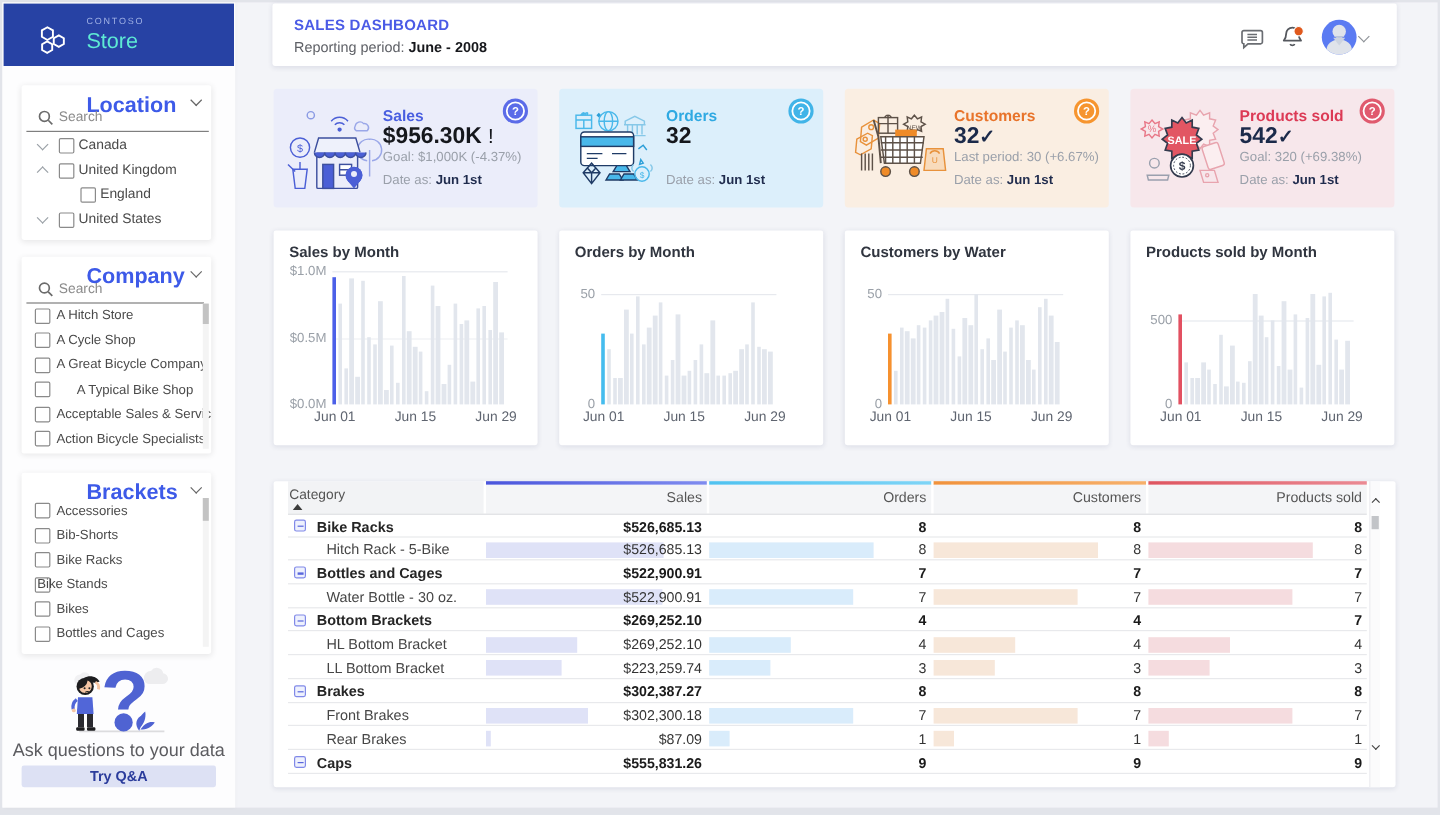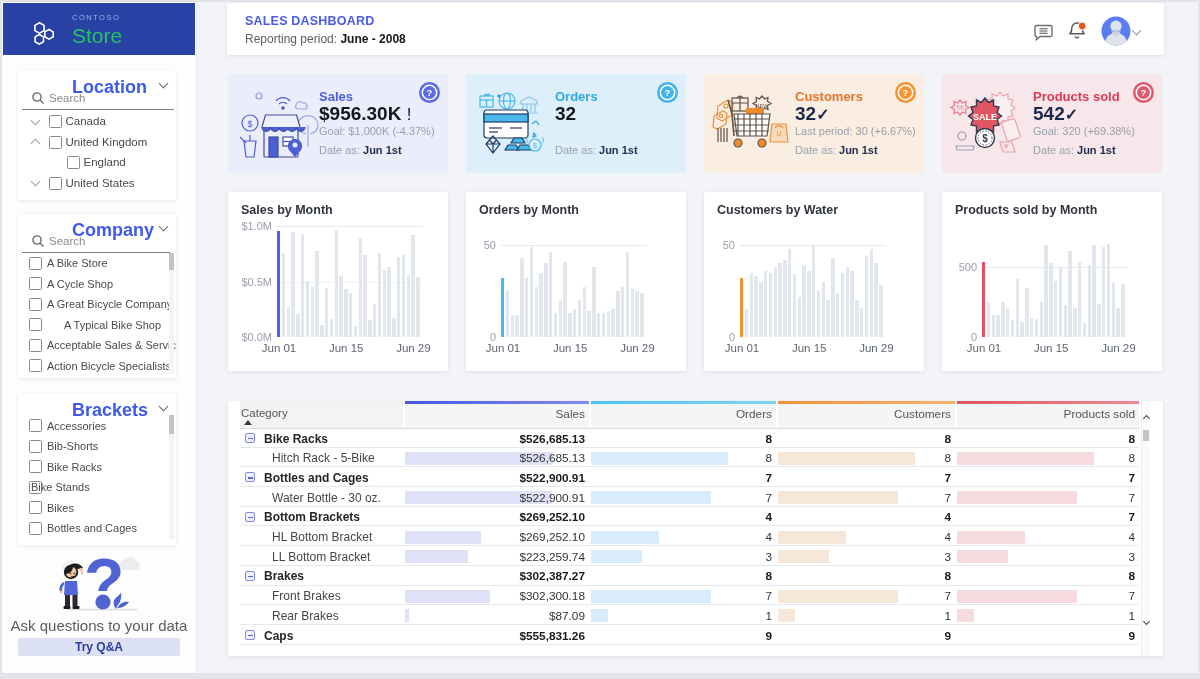--- a/index.html
+++ b/index.html
@@ -29,21 +29,21 @@
 <div class="side">
 <div class="abs" style="left:1px;top:1px;width:192px;height:52px;background:#2742a4;">
         <svg width="60" height="42" viewBox="0 0 60 42" style="position:absolute;left:26px;top:13px">
 <g fill="none" stroke="#fff" stroke-width="1.6">
 <path d="M10.5 6.7 L15.1 9.35 L15.1 14.65 L10.5 17.3 L5.9 14.65 L5.9 9.35 Z"></path>
 <path d="M10.3 18.5 L14.5 20.9 L14.5 25.7 L10.3 28.1 L6.1 25.7 L6.1 20.9 Z"></path>
 <path d="M20 13.5 L24.2 15.9 L24.2 20.7 L20 23.1 L15.8 20.7 L15.8 15.9 Z"></path>
 </g>
         </svg>
         <div class="abs" style="left:69px;top:10px;font-size:7.5px;letter-spacing:1.5px;color:#9fb0e4;">CONTOSO</div>
-        <div class="abs" style="left:69px;top:21px;font-size:21px;font-weight:400;color:#22c55e;letter-spacing:0px;">Store</div>
+        <div class="abs" style="left:69px;top:21px;font-size:18px;font-weight:400;color:#5eead4;letter-spacing:0px;">Store</div>
       </div>
 <div class="scard" style="left:16px;top:69px;width:158px;height:129px;">
 <div class="ftitle abs" style="left:12px;top:6px;">Location</div>
         <span class="chev abs" style="left:142px;top:9px;"></span>
         <svg width="14" height="14" viewBox="0 0 14 14" style="position:absolute;left:13px;top:20px">
 <circle cx="6" cy="6" r="4.1" fill="none" stroke="#6b6b6b" stroke-width="1.4"></circle>
 <line x1="9.2" y1="9.2" x2="12.6" y2="12.6" stroke="#6b6b6b" stroke-width="1.4"></line>
         </svg>
         <div class="lbl" style="left:31px;top:21px;color:#8b8b8b;">Search</div>
         <div class="abs" style="left:4px;top:38px;width:152px;height:1px;background:#7f7f7f;"></div>
@@ -62,21 +62,21 @@
 <div class="scard" style="left:16px;top:212px;width:158px;height:164px;">
 <div class="ftitle abs" style="left:12px;top:6px;">Company</div>
         <span class="chev abs" style="left:142px;top:9px;"></span>
         <svg width="14" height="14" viewBox="0 0 14 14" style="position:absolute;left:13px;top:20px">
 <circle cx="6" cy="6" r="4.1" fill="none" stroke="#6b6b6b" stroke-width="1.4"></circle>
 <line x1="9.2" y1="9.2" x2="12.6" y2="12.6" stroke="#6b6b6b" stroke-width="1.4"></line>
         </svg>
         <div class="lbl" style="left:31px;top:21px;color:#8b8b8b;">Search</div>
         <div class="abs" style="left:4px;top:38px;width:148px;height:1px;background:#7f7f7f;"></div>
         <span class="cb" style="left:11px;top:42.5px;"></span>
-        <div class="lbl2" style="left:29px;top:43.0px;">A Bike Store</div>
+        <div class="lbl2" style="left:29px;top:43.0px;">A Hitch Store</div>
         <span class="cb" style="left:11px;top:63.0px;"></span>
         <div class="lbl2" style="left:29px;top:63.5px;">A Cycle Shop</div>
         <span class="cb" style="left:11px;top:83.5px;"></span>
         <div class="lbl2" style="left:29px;top:84.0px;">A Great Bicycle Company</div>
         <span class="cb" style="left:11px;top:104.0px;"></span>
         <div class="lbl2" style="left:46px;top:104.5px;">A Typical Bike Shop</div>
         <span class="cb" style="left:11px;top:124.5px;"></span>
         <div class="lbl2" style="left:29px;top:125.0px;">Acceptable Sales &amp; Service</div>
         <span class="cb" style="left:11px;top:145.0px;"></span>
         <div class="lbl2" style="left:29px;top:145.5px;">Action Bicycle Specialists</div>

